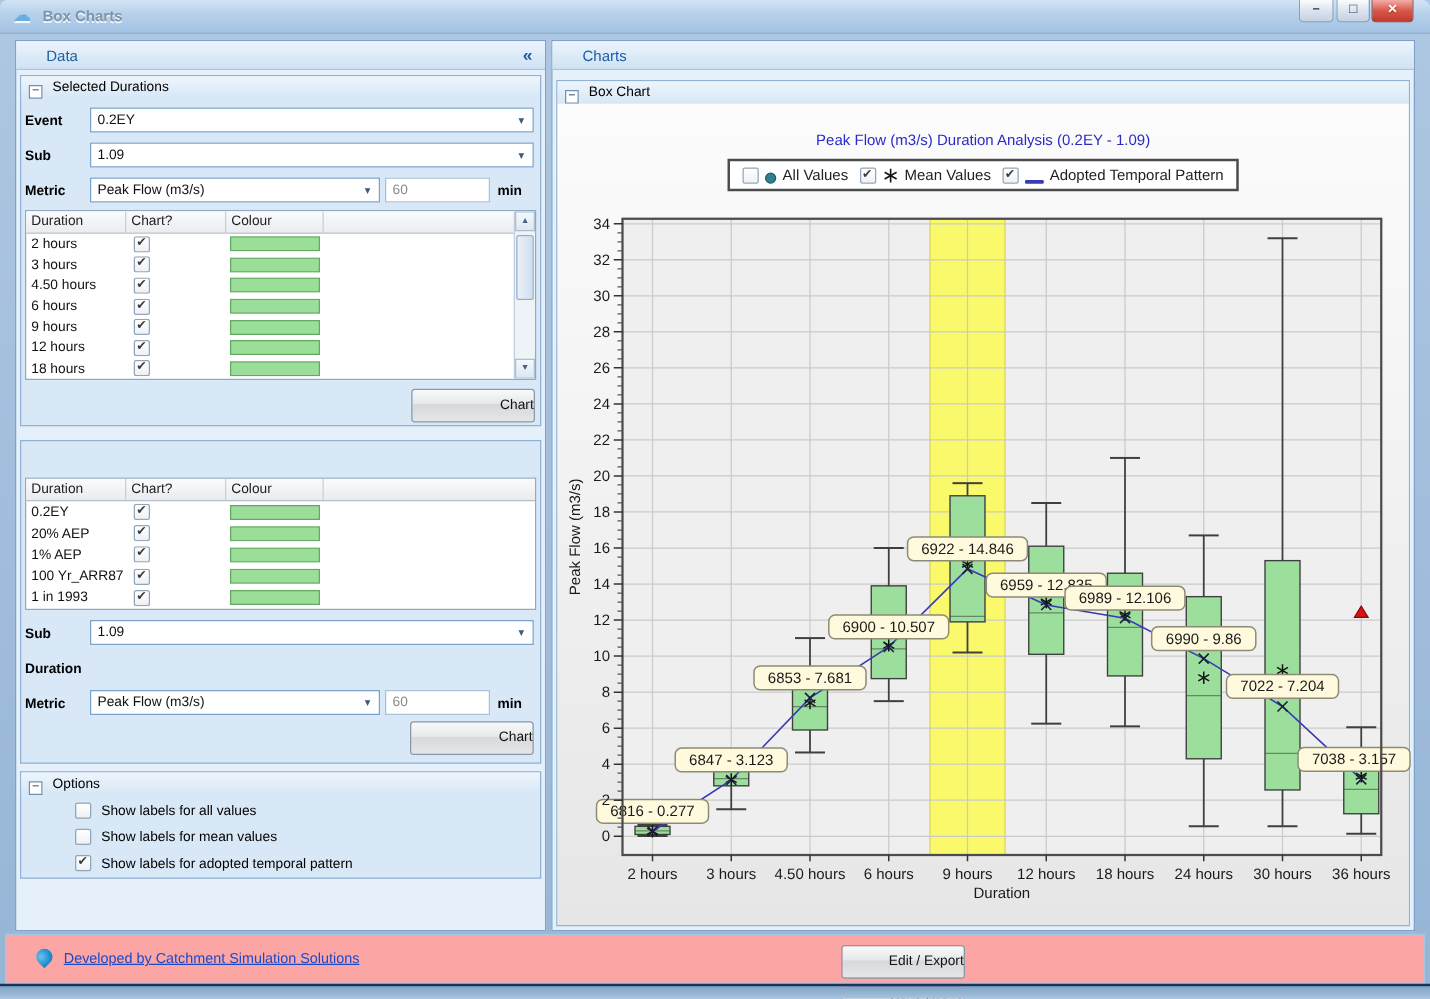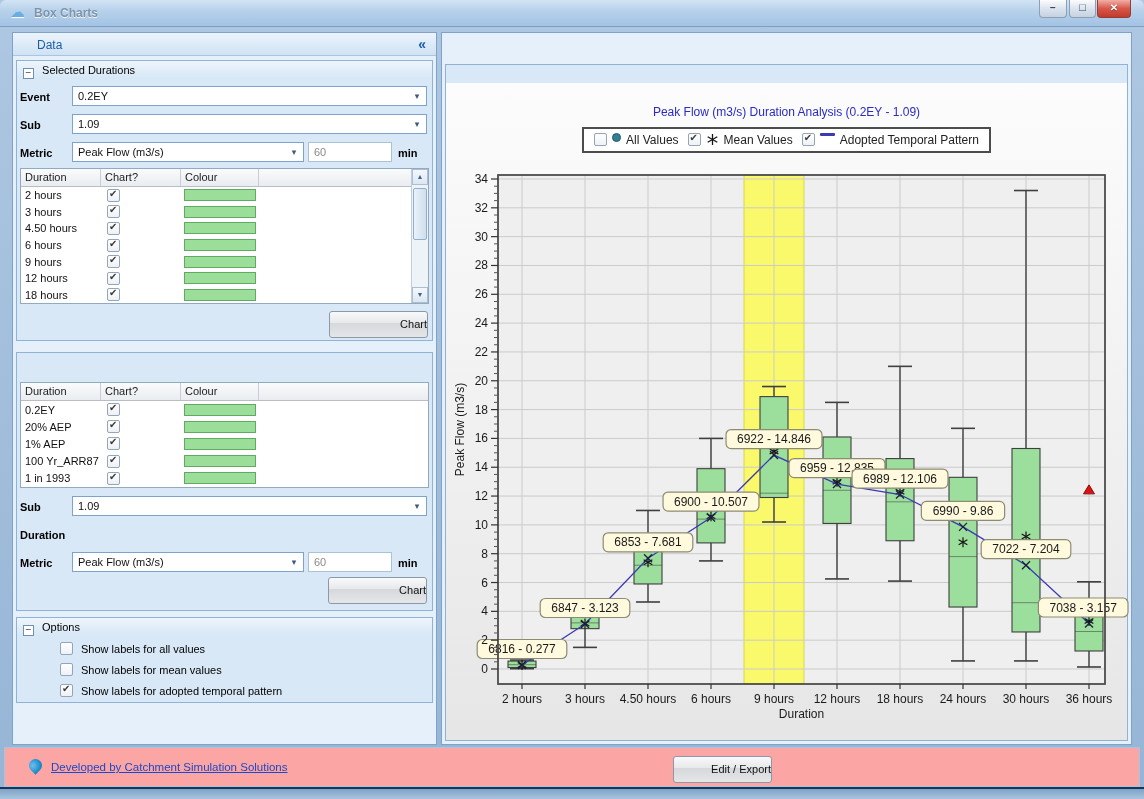--- a/index.html
+++ b/index.html
@@ -73,21 +73,21 @@
   .sb-thumb{position:absolute;left:1px;right:1px;top:19px;height:52px;
     background:linear-gradient(90deg,#eaf1f9,#cfdfee);border:1px solid #93aecb;border-radius:2px;}
   
   .opt-row{position:absolute;left:17px;display:flex;align-items:center;gap:8px;padding-left:26px;}
   .opt-row .lbl{color:#000;}
   
   .chart-body{position:absolute;left:0;right:0;top:18px;bottom:0;background:linear-gradient(#fcfcfc,#e6e6e6);}
   .chart-title{position:absolute;left:0;right:0;top:22px;text-align:center;color:#2a2ac8;font-size:12px;}
   .legend-wrap{position:absolute;left:0;right:0;top:44px;display:flex;justify-content:center;}
   .legend-box{display:inline-flex;align-items:center;gap:9px;padding:4px 10px;background:#fff;border:2px solid #4c4c4c;}
-  .legend-item{display:flex;align-items:flex-start;gap:5px;font-size:12px;color:#222;}
+  .legend-item{display:flex;align-items:flex-end;gap:5px;font-size:12px;color:#222;}
   .mk-circle{width:9px;height:9px;border-radius:50%;background:#2f7f95;border:1px solid #1d5a6a;}
   .mk-line{width:15px;height:3px;background:#4a4ab8;border-radius:1px;}
   .plot-svg{position:absolute;left:4px;top:76px;}
   .plot-svg text{font-family:"Liberation Sans", sans-serif;font-size:12px;fill:#1a1a1a;}
   
   .footer{position:absolute;left:4px;right:4px;top:747px;height:40px;background:#fca5a5;border:1px solid #aac4de;}
   .drop-icon{position:absolute;left:24px;top:11px;width:13px;height:13px;background:radial-gradient(circle at 35% 35%, #6fc0ea, #1f8fd0 60%, #0d6aa8);
     border-radius:50% 50% 50% 0;transform:rotate(-45deg);}
   .credit-link{position:absolute;left:46px;top:13px;color:#1b49c8;text-decoration:underline;font-size:11.5px;}
   .footer-btns{position:absolute;left:668px;top:8px;display:flex;gap:6px;flex-direction:column;}
@@ -319,21 +319,28 @@
         </div>
         <div class="opt-row" style="top: 66px;">
           <span class="cb checked"></span>
           <span class="lbl">Show labels for adopted temporal pattern</span>
         </div>
       </div>
   </div>
 </div>
 
 <div class="panel panel-right">
+  <div class="panel-hd">
+    <span>Charts</span>
+  </div>
   <div class="grp" style="left:3px;top:31px;width:683px;height:677px;">
+    <div class="grp-hd">
+      <span class="boxminus"></span>
+      <span>Box Chart</span>
+    </div>
     <div class="chart-body">
       <div class="chart-title">Peak Flow (m3/s) Duration Analysis (0.2EY - 1.09)</div>
       <div class="legend-wrap">
         <div class="legend-box" id="legend">
             <div class="legend-item">
               <span class="cb"></span>
               <span class="mk-circle"></span>
               <span>All Values</span>
             </div>
             <div class="legend-item">

